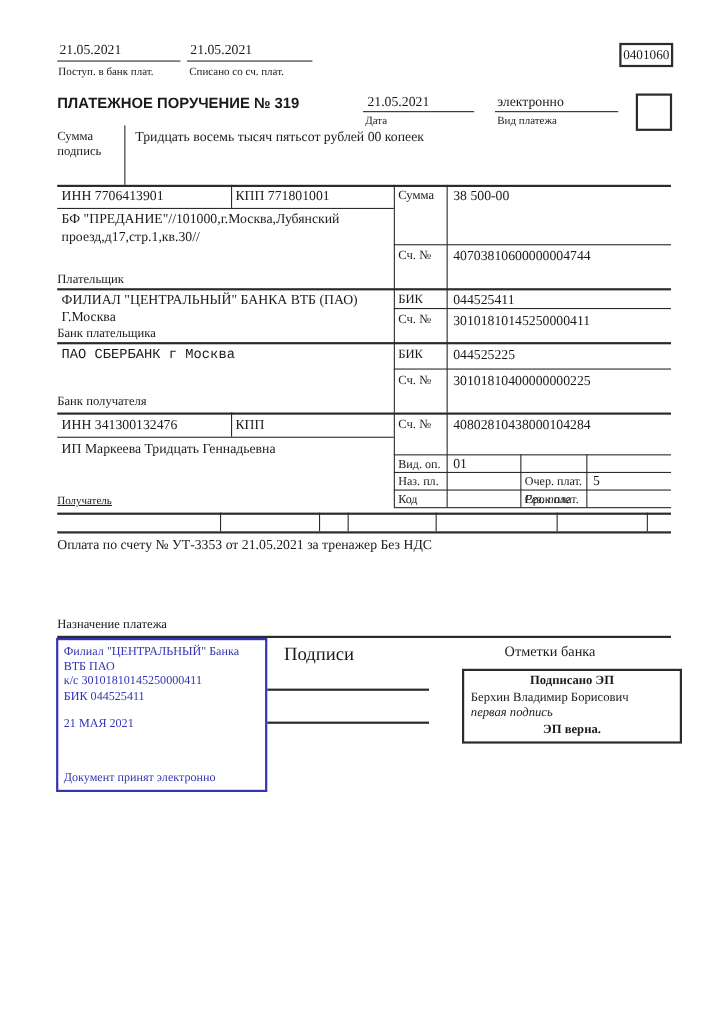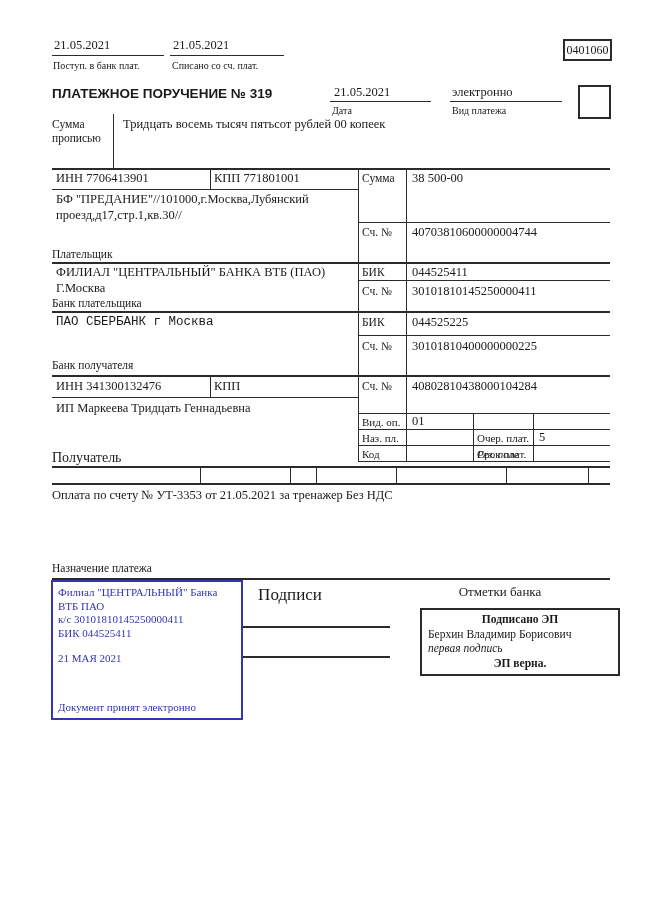--- a/index.html
+++ b/index.html
@@ -47,21 +47,21 @@
   <div class="title" style="left:52px;top:86px;">ПЛАТЕЖНОЕ ПОРУЧЕНИЕ № 319</div>
   <div class="txt" style="left:334px;top:85px;">21.05.2021</div>
   <div class="hline" style="left:330px;top:101px;width:101px;"></div>
   <div class="lbl tiny" style="left:332px;top:105px;">Дата</div>
   <div class="txt" style="left:452px;top:85px;">электронно</div>
   <div class="hline" style="left:450px;top:101px;width:112px;"></div>
   <div class="lbl tiny" style="left:452px;top:105px;">Вид платежа</div>
   <div class="smallbox"></div>
 
   <div class="lbl" style="left:52px;top:118px;font-size:11.5px;">Сумма</div>
-  <div class="lbl" style="left:52px;top:132px;font-size:11.5px;">прописью</div>
+  <div class="lbl" style="left:52px;top:132px;font-size:11.5px;">подпись</div>
   <div class="vline" style="left:113px;top:114px;height:54px;"></div>
   <div class="txt" style="left:123px;top:117px;">Тридцать восемь тысяч пятьсот рублей 00 копеек</div>
 
   <div class="hline thick" style="left:52px;top:168px;width:558px;"></div>
   <div class="hline" style="left:52px;top:189px;width:306px;"></div>
   <div class="hline" style="left:358px;top:222px;width:252px;"></div>
   <div class="hline thick" style="left:52px;top:262px;width:558px;"></div>
   <div class="hline" style="left:358px;top:280px;width:252px;"></div>
   <div class="hline thick" style="left:52px;top:311px;width:558px;"></div>
   <div class="hline" style="left:358px;top:335px;width:252px;"></div>
@@ -128,21 +128,21 @@
   <div class="lbl" style="left:477px;top:416px;font-size:11px;margin-top:32px;">Срок плат.</div>
   <div class="txt" style="left:539px;top:414px;"></div>
   <div class="lbl" style="left:362px;top:432px;font-size:11px;">Наз. пл.</div>
   <div class="txt" style="left:412px;top:430px;"></div>
   <div class="lbl" style="left:477px;top:432px;font-size:11px;">Очер. плат.</div>
   <div class="txt" style="left:539px;top:430px;">5</div>
   <div class="lbl" style="left:362px;top:448px;font-size:11px;">Код</div>
   <div class="txt" style="left:412px;top:446px;"></div>
   <div class="lbl" style="left:477px;top:448px;font-size:11px;font-style:italic;">Рез. поле</div>
   <div class="txt" style="left:539px;top:446px;"></div>
-  <div class="lbl" style="left:52px;top:450px;font-size:14px;">Получатель</div>
+  <div class="lbl" style="left:52px;top:450px;font-size:10px;text-decoration:underline;">Получатель</div>
 
   <div class="txt" style="left:52px;top:488px;">Оплата по счету № УТ-3353 от 21.05.2021 за тренажер Без НДС</div>
   <div class="lbl" style="left:52px;top:562px;font-size:11.5px;">Назначение платежа</div>
   <div class="hline thick" style="left:52px;top:578px;width:558px;"></div>
 
   <div class="txt center" style="left:230px;top:584px;width:120px;font-size:17px;">Подписи</div>
   <div class="txt center" style="left:430px;top:584px;width:140px;font-size:13px;">Отметки банка</div>
 
   <div class="sigline" style="left:205px;top:626px;width:185px;"></div>
   <div class="sigline" style="left:205px;top:656px;width:185px;"></div>

